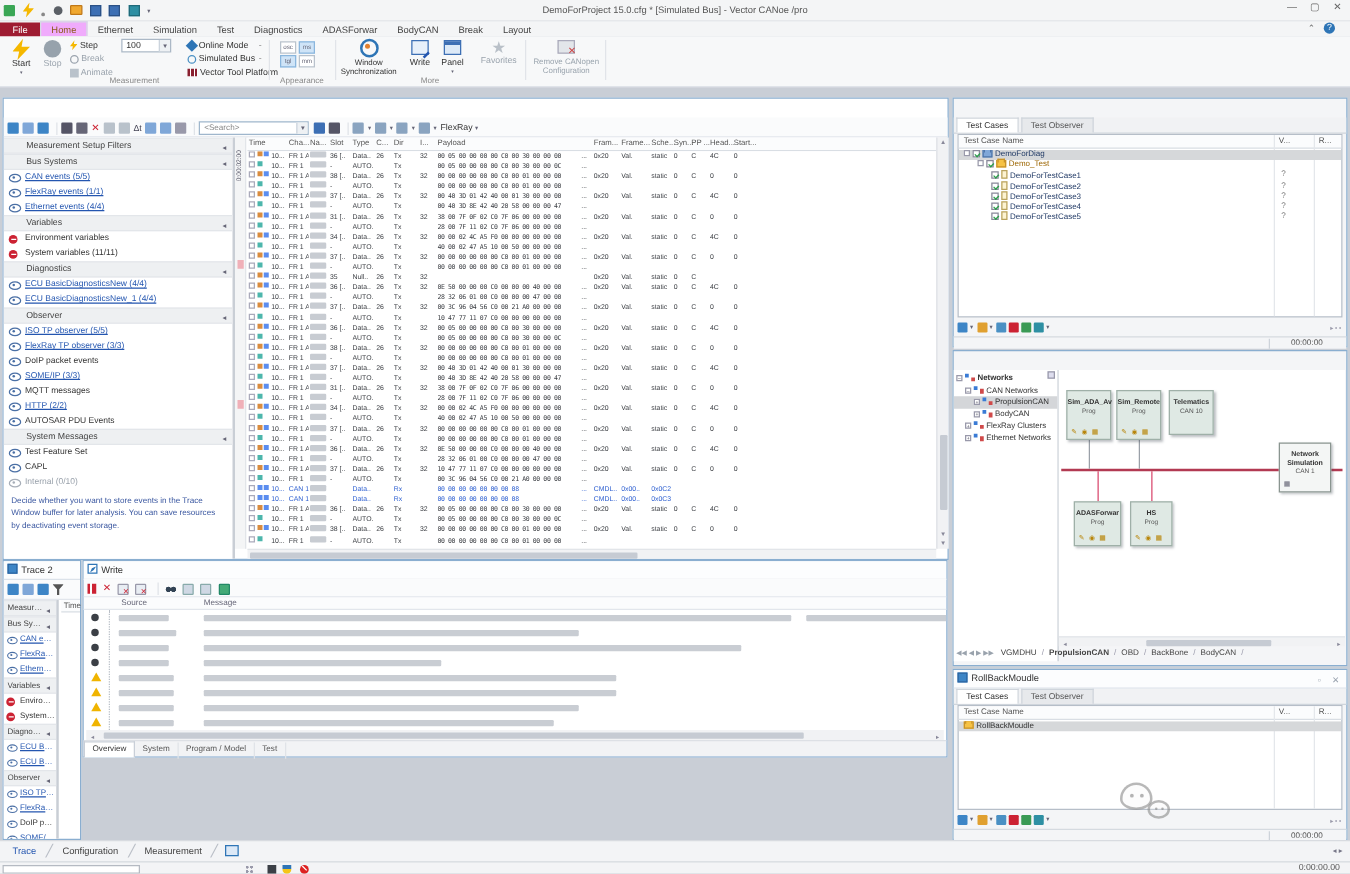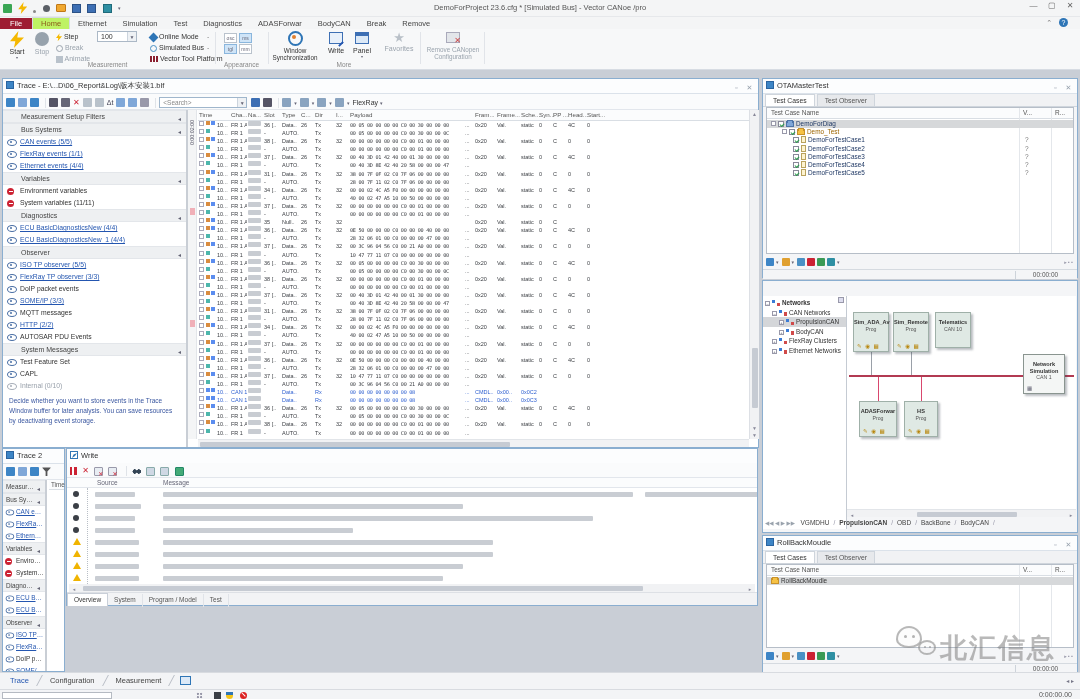--- a/index.html
+++ b/index.html
@@ -10,21 +10,21 @@
 #qat span{display:inline-block;margin-right:4px;vertical-align:middle}
 #win-title{position:absolute;left:0;right:0;top:3px;text-align:center;font-size:7.5px;color:#555}
 #win-btns{position:absolute;right:2px;top:1px}
 #win-btns span{display:inline-block;width:16px;text-align:center;font-size:8px;color:#666}
 .bolt{width:9px;height:12px;background:#f5b800;clip-path:polygon(60% 0,0 60%,38% 60%,28% 100%,100% 38%,52% 38%)}
 .bolt.big{width:14px;height:17px}
 .bolt.sm{width:6px;height:8px}
 #rtabs{position:absolute;left:0;top:17px;width:1080px;height:12px;background:#f4f5f6}
 #rtabs .rtab{display:inline-block;height:12px;line-height:12px;padding:0 8px;font-size:7.5px;color:#444}
 #rtabs .rtab.file{background:#9e1c32;color:#fff;padding:0 10px}
-#rtabs .rtab.active{background:#bef264;border:1px solid #d5dbe3;border-bottom:none;color:#8a5a1a}
+#rtabs .rtab.active{background:#f0abfc;border:1px solid #d5dbe3;border-bottom:none;color:#8a5a1a}
 #rib-min{position:absolute;right:28px;top:19px;font-size:7px;color:#777}
 #rib-help{position:absolute;right:12px;top:18px;width:9px;height:9px;border-radius:50%;background:#2e75b6;color:#fff;font-size:7px;text-align:center;line-height:9px}
 #ribbon{position:absolute;left:0;top:29px;width:1080px;height:41px;background:#f7f8f9;border-bottom:1px solid #d7dce3}
 .rsep{position:absolute;top:3px;height:32px;width:1px;background:#e1e4e9}
 .rglabel{position:absolute;top:32px;font-size:6.5px;color:#888;text-align:center}
 .rbtn-label{font-size:7px;color:#333;text-align:center}
 .dis{color:#9aa3ad !important}
 .smallrow{position:absolute;height:11px;line-height:11px;font-size:7px;color:#333;white-space:nowrap}
 .combo{position:absolute;background:#fff;border:1px solid #abb8c6;font-size:7px;color:#333}
 .combo .arr{position:absolute;right:0;top:0;bottom:0;width:9px;background:#eef1f4;border-left:1px solid #ccd4dd;font-size:5px;color:#667;text-align:center;line-height:10px}
@@ -140,29 +140,29 @@
     <span style="width:9px;height:9px;background:#3aa655;border-radius:1px"></span>
     <span class="bolt"></span>
     <span style="width:3px;height:3px;background:#888;border-radius:50%;margin-top:6px"></span>
     <span style="width:7px;height:7px;background:#5a5f66;border-radius:50%"></span>
     <span style="width:10px;height:8px;background:#f0a830;border:1px solid #c07818;border-radius:1px"></span>
     <span style="width:9px;height:9px;background:#3d6fb4;border:1px solid #2b5186"></span>
     <span style="width:9px;height:9px;background:#3d6fb4;border:1px solid #2b5186"></span>
     <span style="width:9px;height:9px;background:#2e8fa3;border:1px solid #1f6a7a"></span>
     <span style="font-size:5px;color:#667">▾</span>
   </div>
-  <div id="win-title">DemoForProject 23.6.cfg * [Simulated Bus] - Vector CANoe /pro</div>
+  <div id="win-title">DemoForProject 15.0.cfg * [Simulated Bus] - Vector CANoe /pro</div>
   <div id="win-btns">
     <span>—</span>
     <span>▢</span>
     <span>✕</span>
   </div>
 </div>
 
-<div id="rtabs"><span class="rtab file">File</span><span class="rtab active">Home</span><span class="rtab">Ethernet</span><span class="rtab">Simulation</span><span class="rtab">Test</span><span class="rtab">Diagnostics</span><span class="rtab">ADASForwar</span><span class="rtab">BodyCAN</span><span class="rtab">Break</span><span class="rtab">Remove</span></div>
+<div id="rtabs"><span class="rtab file">File</span><span class="rtab active">Home</span><span class="rtab">Ethernet</span><span class="rtab">Simulation</span><span class="rtab">Test</span><span class="rtab">Diagnostics</span><span class="rtab">ADASForwar</span><span class="rtab">BodyCAN</span><span class="rtab">Break</span><span class="rtab">Layout</span></div>
 <div id="rib-min">⌃</div>
 <div id="rib-help">?</div>
 
 <div id="ribbon">
   <div style="position:absolute;left:4px;top:2px;width:26px;text-align:center">
     <div class="bolt big" style="margin:0 auto"></div>
     <div class="rbtn-label">Start</div>
     <div style="font-size:4px;color:#667">▾</div>
   </div>
   <div style="position:absolute;left:31px;top:2px;width:22px;text-align:center">
@@ -223,23 +223,20 @@
   <div class="rglabel" style="left:268px;width:152px">More</div>
 <div class="tglbox" style="left: 224px; top: 4px;">osc</div>
     <div class="tglbox on" style="left: 239px; top: 4px;">ms</div>
     <div class="tglbox on" style="left: 224px; top: 15px;">tgl</div>
     <div class="tglbox" style="left: 239px; top: 15px;">mm</div>
   </div>
 
 <div id="mdi"></div>
 
 <div class="win" id="trace-win" style="left:2px;top:78px;width:757px;height:370px">
-  <div class="wtitle"><span class="wicon"></span><span class="ttext">Trace - E:\...D\06_Report&amp;Log\版本安装1.blf</span>
-    <span class="wbtns"><span>▫</span><span>✕</span></span>
-  </div>
   <div class="ttoolbar" style="top:15px" id="trace-toolbar"><span class="tbico" style="background: rgb(61, 133, 198);"></span><span class="tbico" style="background: rgb(127, 167, 216);"></span><span class="tbico" style="background: rgb(61, 133, 198);"></span><span class="tbsep"></span><span class="tbico" style="background: rgb(85, 85, 102);"></span><span class="tbico" style="background: rgb(102, 102, 119);"></span><span style="color: rgb(204, 34, 51); font-size: 8px; margin-right: 3px;">✕</span><span class="tbico" style="background: rgb(185, 194, 203);"></span><span class="tbico" style="background: rgb(185, 194, 203);"></span><span style="font-size: 7px; color: rgb(68, 68, 85); margin-right: 3px;">Δt</span><span class="tbico" style="background: rgb(127, 167, 216);"></span><span class="tbico" style="background: rgb(127, 167, 216);"></span><span class="tbico" style="background: rgb(153, 153, 170);"></span><span class="tbsep"></span><span style="display: inline-block; width: 88px; height: 11px; border: 1px solid rgb(159, 182, 204); background: rgb(255, 255, 255); font-size: 6.5px; color: rgb(136, 136, 136); line-height: 10px; padding-left: 3px; vertical-align: middle; position: relative; margin-right: 4px;">&lt;Search&gt;<span style="position: absolute; right: 0px; top: 0px; bottom: 0px; width: 9px; background: rgb(238, 241, 244); border-left: 1px solid rgb(204, 212, 221); font-size: 5px; color: rgb(102, 102, 119); text-align: center; line-height: 10px;">▼</span></span><span class="tbico" style="background: rgb(61, 111, 180);"></span><span class="tbico" style="background: rgb(85, 85, 102);"></span><span class="tbsep"></span><span class="tbico" style="background: rgb(138, 164, 192);"></span><span class="tbdrop">▾</span><span class="tbico" style="background: rgb(138, 164, 192);"></span><span class="tbdrop">▾</span><span class="tbico" style="background: rgb(138, 164, 192);"></span><span class="tbdrop">▾</span><span class="tbico" style="background: rgb(138, 164, 192);"></span><span class="tbdrop">▾</span><span style="font-size: 7px; color: rgb(51, 51, 51); vertical-align: middle;">FlexRay </span><span class="tbdrop">▾</span></div>
   <div id="trace-sidebar" style="position:absolute;left:0;top:31px;width:185px;bottom:0;background:#fff;border-right:2px solid #c9ced5;overflow:hidden">
       <div class="tsec"><span class="lbl2">Measurement Setup Filters</span><span class="secarr">◂</span></div>
       <div class="tsec"><span class="lbl2">Bus Systems</span><span class="secarr">◂</span></div>
       <div class="titem"><span class="eye"></span><span class="lbl2 lnk">CAN events (5/5)</span></div>
       <div class="titem"><span class="eye"></span><span class="lbl2 lnk">FlexRay events (1/1)</span></div>
       <div class="titem"><span class="eye"></span><span class="lbl2 lnk">Ethernet events (4/4)</span></div>
       <div class="tsec"><span class="lbl2">Variables</span><span class="secarr">◂</span></div>
       <div class="titem"><span class="rminus"></span><span class="lbl2">Environment variables</span></div>
       <div class="titem"><span class="rminus"></span><span class="lbl2">System variables (11/11)</span></div>
@@ -1045,21 +1042,20 @@
     </div>
   <div class="sbar" style="left:2px;right:2px;top:135px;height:8px">
       <div class="sthumb" style="left:14px;top:1.5px;height:5px;width:560px"></div>
       <div class="sarr" style="left:2px;width:6px;top:1.5px">◂</div>
       <div class="sarr" style="right:2px;width:6px;top:1.5px;left:auto">▸</div>
     </div>
   <div class="btabs" style="top:143px" id="write-tabs"><span class="act">Overview</span><span>System</span><span>Program / Model</span><span>Test</span></div>
 </div>
 
 <div class="win" id="ota-panel" style="left:762px;top:78px;width:316px;height:200px;background:#f4f5f7">
-    <div class="wtitle"><span class="wicon"></span><span class="ttext">OTAMasterTest</span><span class="wbtns"><span>▫</span><span>✕</span></span></div>
     <div class="ptabs"><span class="act">Test Cases</span><span>Test Observer</span></div>
     <div class="pgrid" style="top: 28px; height: 147px;">
       <div class="pgh">
         <span style="left: 4px;">Test Case Name</span>
         <span style="left: 256px;">V...</span>
         <span style="left: 288px;">R...</span>
       </div>
       <div class="pgv" style="left: 252px;"></div>
       <div class="pgv" style="left: 284px;"></div>
       <div style="position: absolute; inset: 12px 0px 0px; overflow: hidden;">
@@ -1155,21 +1151,20 @@
 
 <div id="wm">
   <div class="b1">
       <i style="left:6px;top:7px"></i>
       <i style="left:14px;top:7px"></i>
     </div>
   <div class="b2">
       <i style="left:4px;top:4px;width:2.4px;height:2.4px"></i>
       <i style="left:9px;top:4px;width:2.4px;height:2.4px"></i>
     </div>
-  <div class="wtxt">北汇信息</div>
 </div>
 
 <div id="bottabs"><span class="bt act">Trace</span><span class="bsep"></span><span class="bt">Configuration</span><span class="bsep"></span><span class="bt">Measurement</span><span class="bsep"></span><span style="display: inline-block; width: 11px; height: 9px; border: 1px solid rgb(46, 117, 182); background: rgb(220, 233, 247); margin-left: 8px; vertical-align: middle;"></span><span id="bt-arrows">◂ ▸</span></div>
 
 <div id="statusbar">
   <div id="st-input"></div>
   <div class="stico" style="left:196px;background:radial-gradient(circle at 25% 25%,#99a 1px,transparent 1.3px),radial-gradient(circle at 75% 25%,#99a 1px,transparent 1.3px),radial-gradient(circle at 25% 75%,#99a 1px,transparent 1.3px),radial-gradient(circle at 75% 75%,#99a 1px,transparent 1.3px)"></div>
   <div class="stico" style="left:214px;background:#3b3f46"></div>
   <div class="stico" style="left:226px;background:linear-gradient(180deg,#2e75b6 50%,#f5c518 50%);border-radius:0 0 50% 50%"></div>
   <div class="stico" style="left:240px;background:#d22;border-radius:50%;position:absolute">

